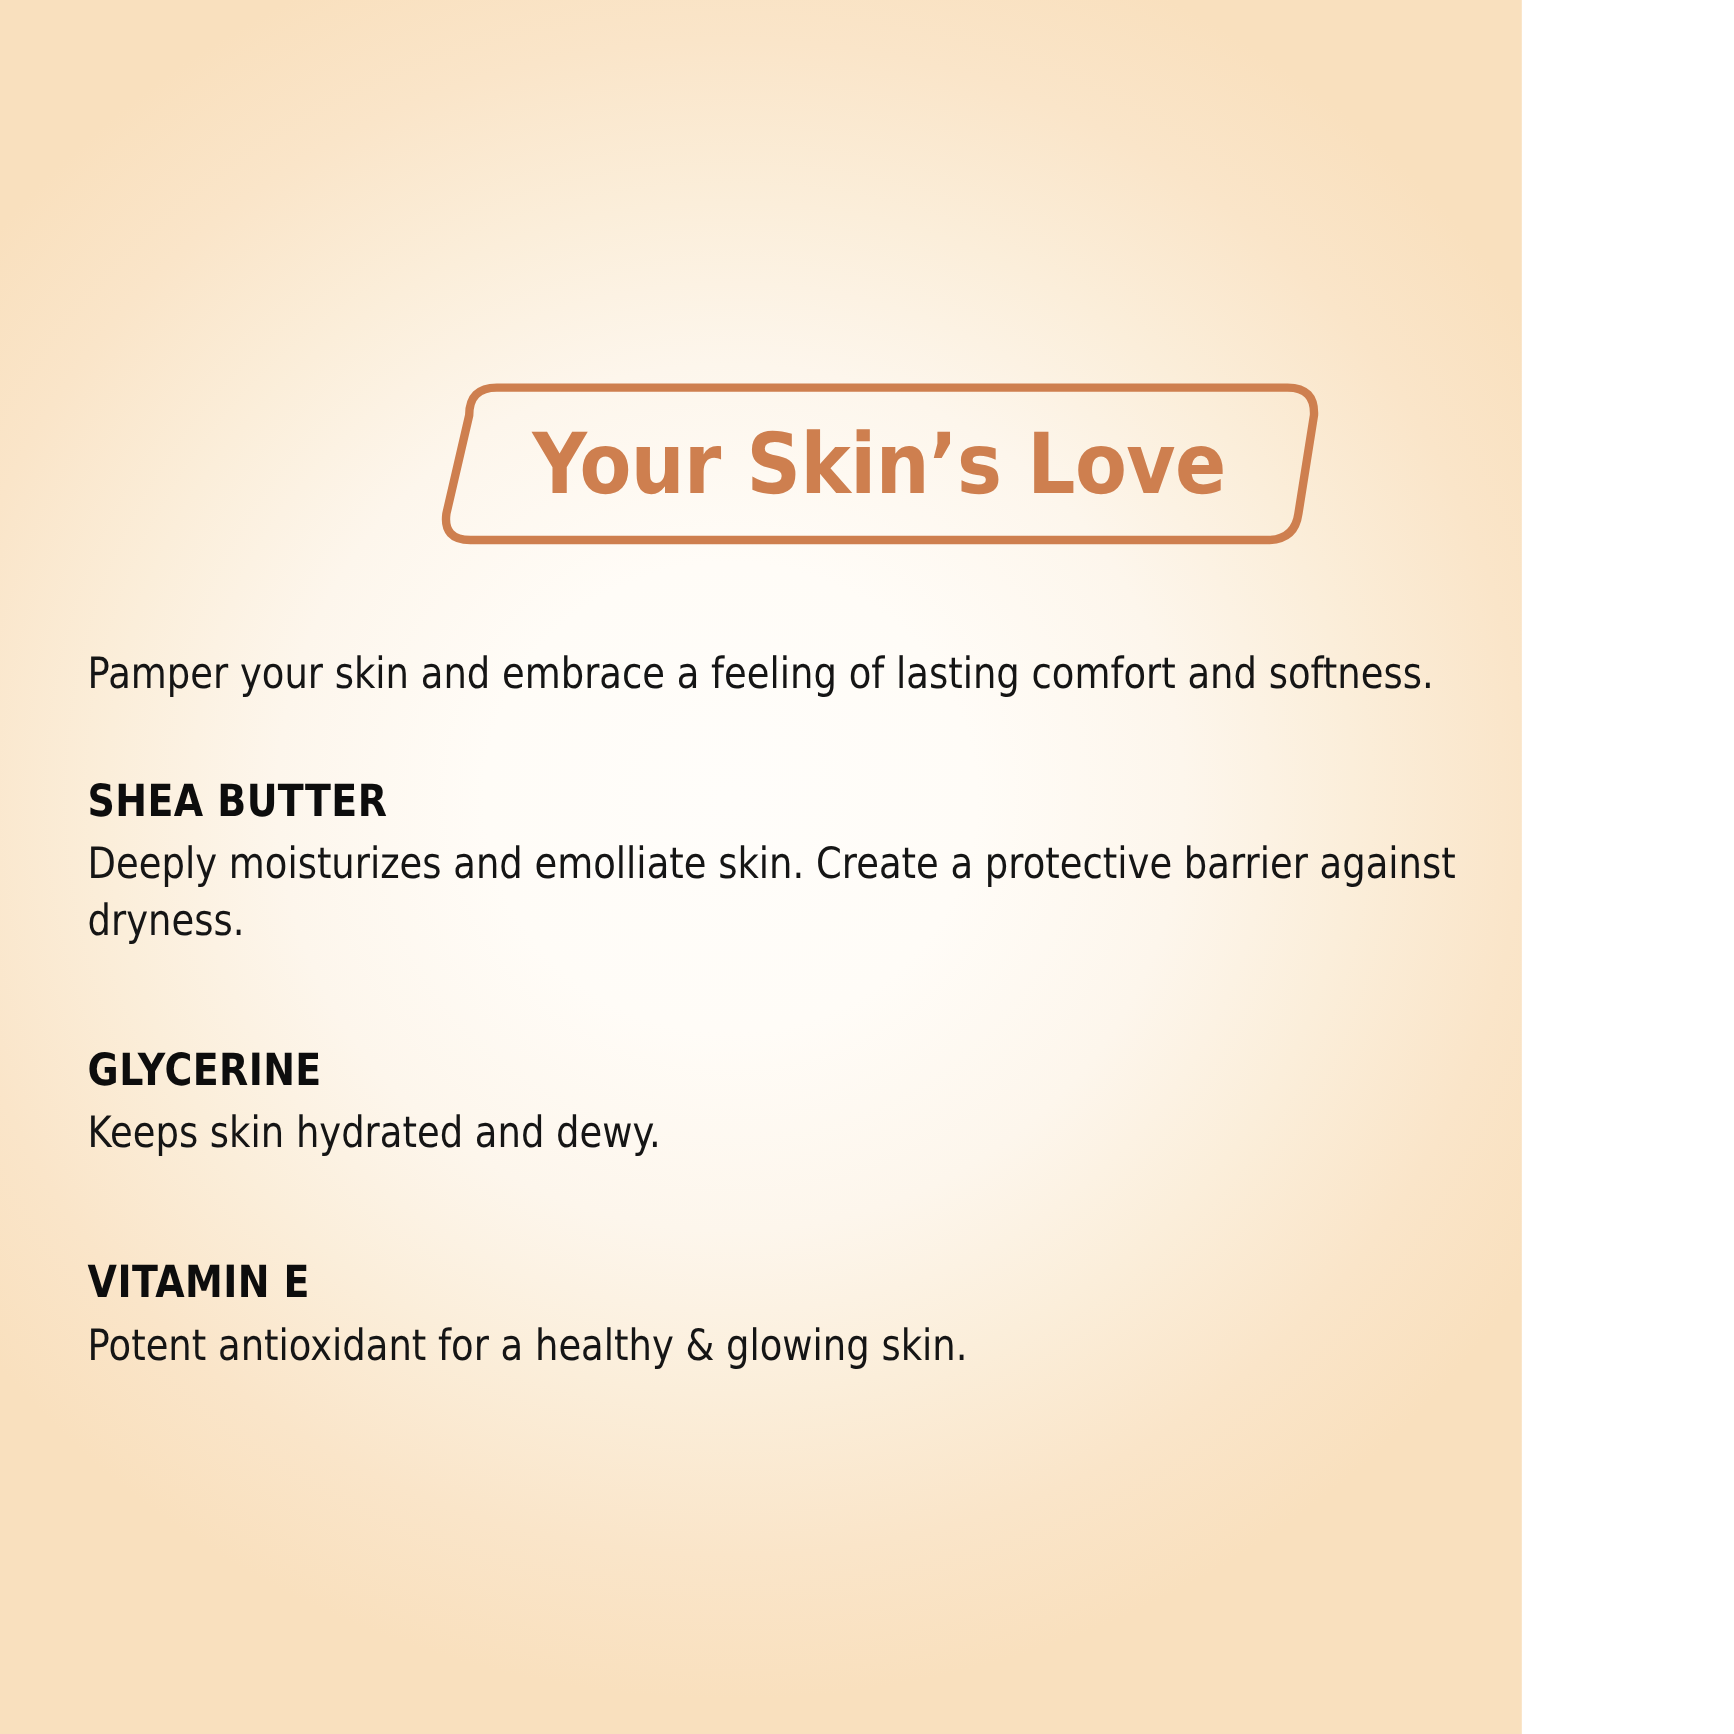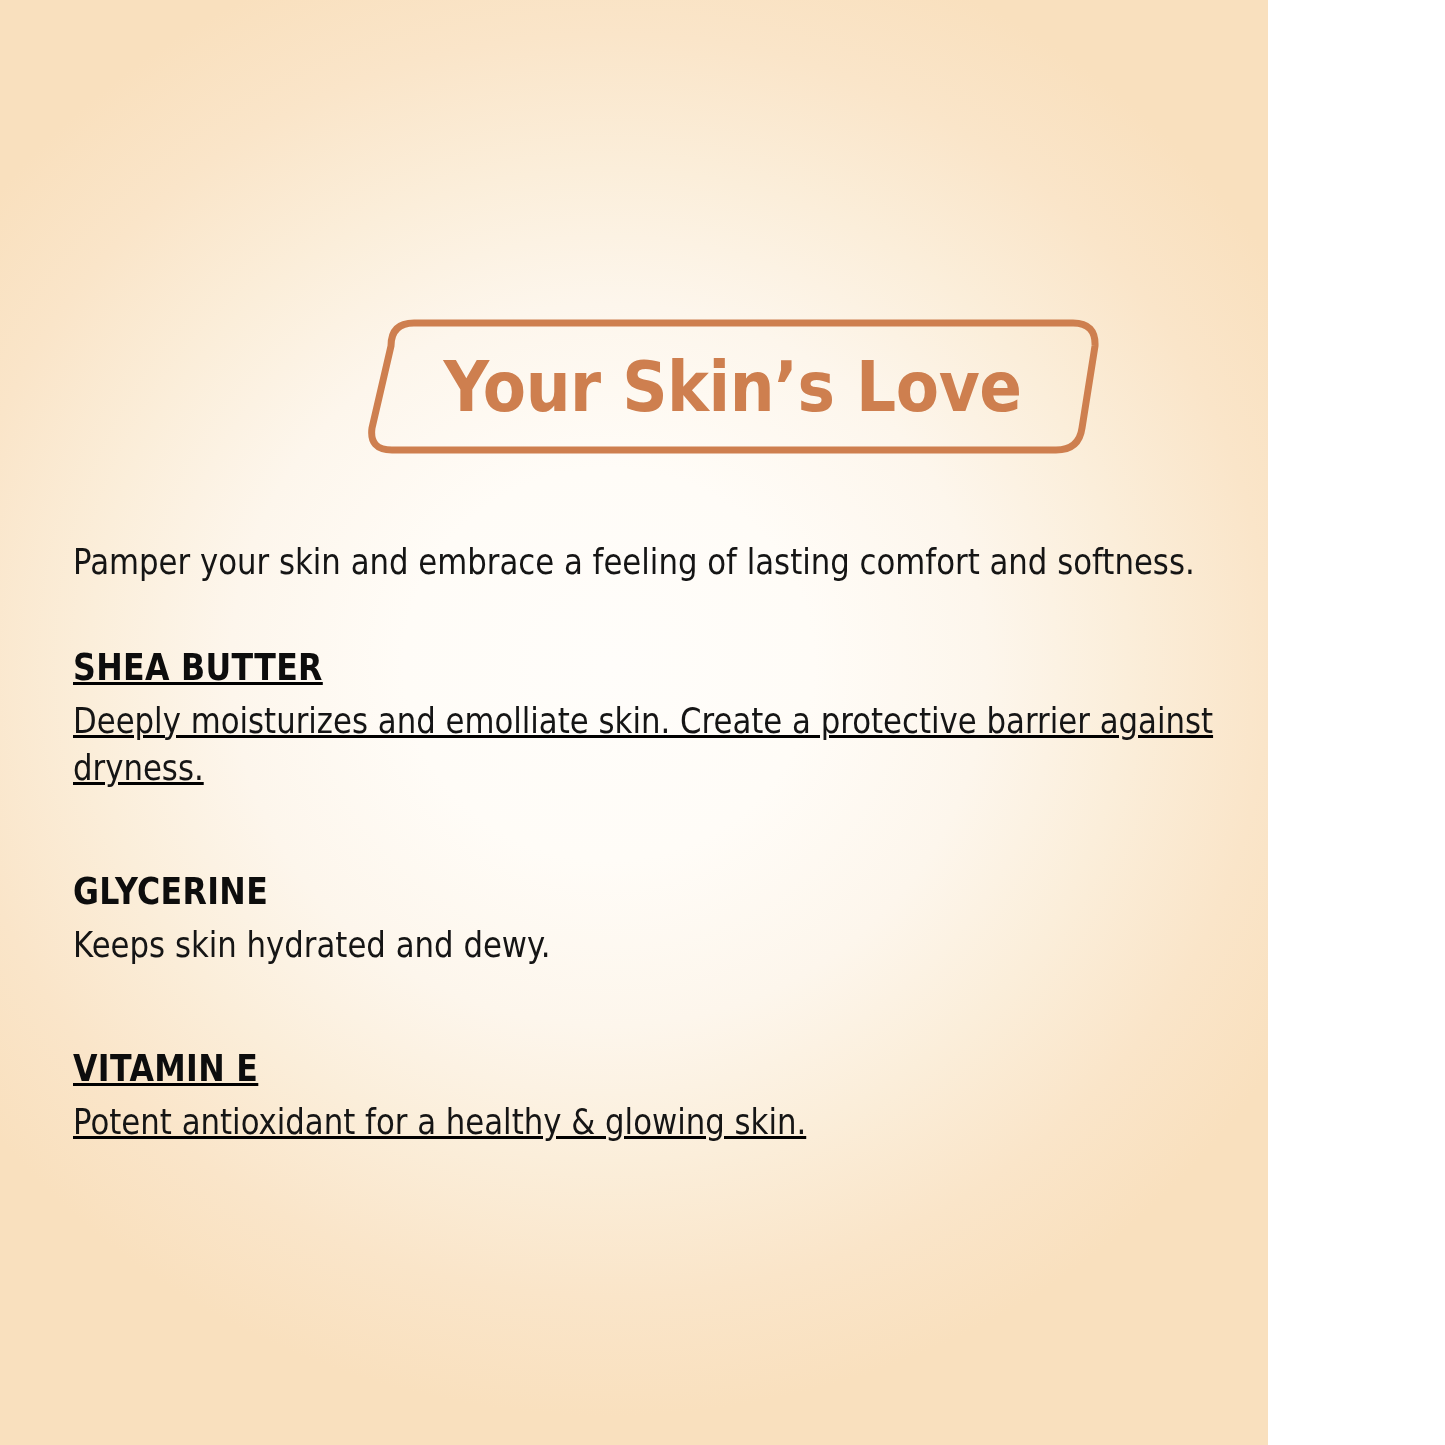--- a/index.html
+++ b/index.html
@@ -109,23 +109,23 @@
     font-size: 36px;
     line-height: 1.33;
     font-weight: 400;
     color: #151515;
     margin: 0;
     transform: scaleX(0.855);
     transform-origin: left top;
     width: 1430px;
   }
 
-  .section--shea  { margin-top: 60px; text-decoration: underline; }
+  .section--shea  { margin-top: 60px; }
   .section--glyc  { margin-top: 78px; }
-  .section--vite  { margin-top: 78px; text-decoration: underline; }
+  .section--vite  { margin-top: 78px; }
 </style>
 </head>
 <body>
 
 <div id="poster">
 
   <div class="badge-wrap">
     <svg class="badge-svg" viewBox="0 0 755 150" preserveAspectRatio="none">
       <path d="M 36 34
                Q 36 11 59 11

